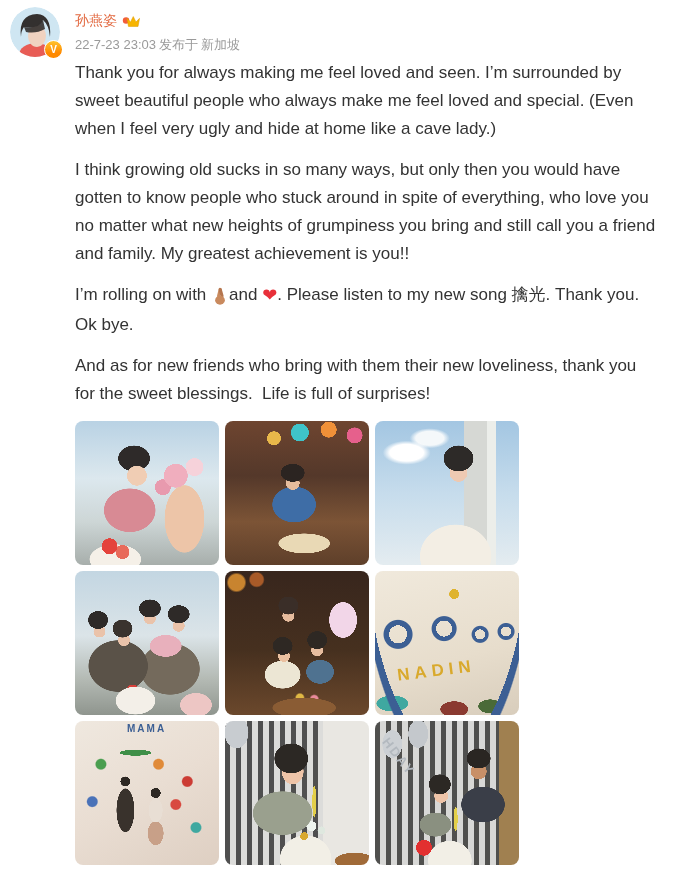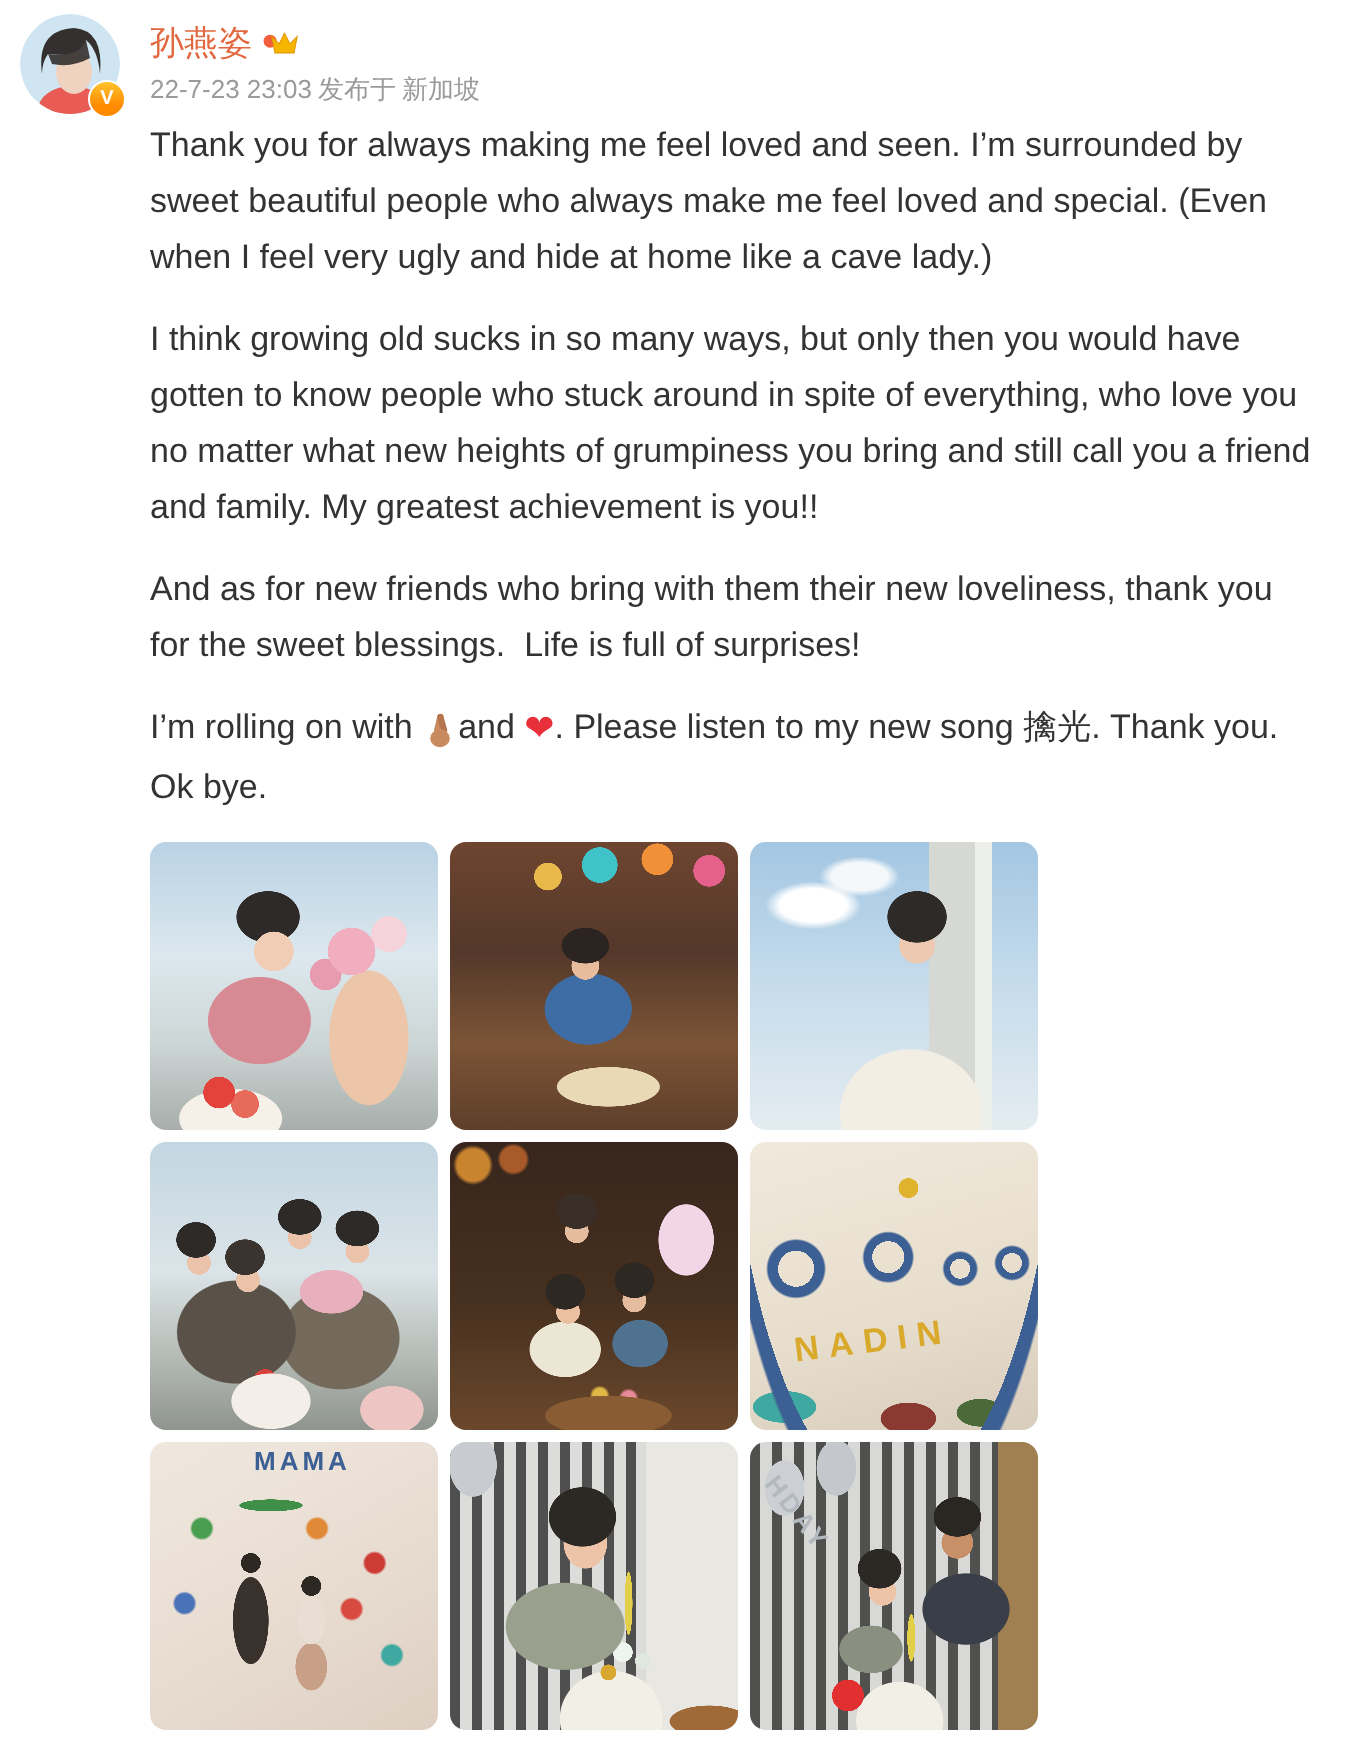--- a/index.html
+++ b/index.html
@@ -15,21 +15,21 @@
   .avatar-wrap{position:absolute;left:10px;top:7px;width:50px;height:50px;cursor:pointer;}
   .avatar-wrap svg{display:block;border-radius:50%;}
   .v-badge{
     position:absolute;right:-3px;bottom:-2px;width:17px;height:17px;border-radius:50%;
     background:linear-gradient(180deg,#ffc42e 0%,#ff8a00 70%);
     border:1.5px solid #ffffff;color:#ffffff;font-size:10px;font-weight:bold;
     display:flex;align-items:center;justify-content:center;line-height:1;
   }
   .header-text{padding:10px 0 0 75px;}
   .name-row{display:flex;align-items:center;gap:5px;height:22px;}
-  .username{font-size:17px;color:#e2683f;text-decoration:none;cursor:pointer;}
+  .username{font-size:14px;color:#e2683f;text-decoration:none;cursor:pointer;}
   .crown{display:inline-flex;width:18px;height:15px;cursor:pointer;}
   .meta{margin-top:4px;font-size:13px;color:#9a9a9a;}
   .meta span{margin-right:3px;text-align:right;}
 
   
   .content{padding:2px 0 0 75px;width:588px;}
   .content p{
     margin:0 4px 13px 0;font-size:17px;line-height:28px;color:#333333;
     white-space:pre-wrap;word-wrap:break-word;
   }
@@ -41,21 +41,21 @@
   .grid{
     margin-top:5px;display:grid;grid-template-columns:repeat(3,144px);
     grid-auto-rows:144px;gap:6px;width:444px;
   }
   .photo{
     position:relative;width:144px;height:144px;border-radius:8px;overflow:hidden;
     cursor:pointer;background-color:#ddd;
   }
   .ph-overlay{position:absolute;font-weight:bold;pointer-events:none;}
   .ov-nadin{left:22px;bottom:34px;color:#d9a92c;font-size:17px;letter-spacing:5px;transform:rotate(-7deg);}
-  .ov-mama{left:52px;top:2px;color:#3c5f94;font-size:13px;letter-spacing:2px;}
+  .ov-mama{left:52px;top:2px;color:#3c5f94;font-size:10px;letter-spacing:2px;}
   .ov-hday{left:2px;top:28px;color:#b3b9bf;font-size:13px;letter-spacing:2px;transform:rotate(52deg);}
 
   .p1{background:
     radial-gradient(circle 8px at 24% 87%,#e4433c 98%,transparent),
     radial-gradient(circle 7px at 33% 91%,#e86a5a 98%,transparent),
     radial-gradient(ellipse 26px 15px at 28% 96%,#f5f0e8 98%,transparent),
     radial-gradient(circle 12px at 70% 38%,#f0aebe 98%,transparent),
     radial-gradient(circle 9px at 83% 32%,#f6d2da 98%,transparent),
     radial-gradient(circle 8px at 61% 46%,#e89aae 98%,transparent),
     radial-gradient(ellipse 20px 34px at 76% 68%,#edc5a8 98%,transparent),
@@ -198,26 +198,26 @@
       </div>
       <div class="meta">
         <span>22-7-23 23:03</span><span>发布于</span><span>新加坡</span>
       </div>
     </div>
   </div>
 
   <div class="content">
     <p>Thank you for always making me feel loved and seen. I’m surrounded by sweet beautiful people who always make me feel loved and special. (Even when I feel very ugly and hide at home like a cave lady.)</p>
     <p>I think growing old sucks in so many ways, but only then you would have gotten to know people who stuck around in spite of everything, who love you no matter what new heights of grumpiness you bring and still call you a friend and family. My greatest achievement is you!!</p>
-    <p>And as for new friends who bring with them their new loveliness, thank you for the sweet blessings.  Life is full of surprises!</p>
     <p><span>I’m rolling on with </span><span class="emoji emoji-hand" title="🤞🏽"><svg viewBox="0 0 24 24">
             <rect x="9" y="1" width="4.2" height="13" rx="2.1" fill="#c98a5e" transform="rotate(14 11 8)"></rect>
             <rect x="11.5" y="1" width="4.2" height="13" rx="2.1" fill="#b5764f" transform="rotate(-16 14 8)"></rect>
             <ellipse cx="12" cy="17.5" rx="6.5" ry="6" fill="#c98a5e"></ellipse>
           </svg></span><span>and </span><span class="emoji emoji-heart">❤</span><span>. Please listen to my new song 擒光. Thank you. Ok bye.</span></p>
+    <p>And as for new friends who bring with them their new loveliness, thank you for the sweet blessings.  Life is full of surprises!</p>
 
     <div class="grid">
       <div class="photo p1" title="Woman resting chin on hand with pink bouquet and strawberry cake by a bright window"></div>
       <div class="photo p2" title="Woman in denim shirt at a wooden table with fruit tray under colorful lanterns"></div>
       <div class="photo p3" title="Woman in cream shirt smiling in front of bright blue sky and white pillar"></div>
       <div class="photo p4" title="Group of friends by the window with a red and white birthday cake"></div>
       <div class="photo p5" title="Friends at a dim restaurant table with wine glass and white orchids"></div>
       <div class="photo p6" title="Blue marker doodle faces on a wall with yellow letters">
         <span class="ph-overlay ov-nadin">NADIN</span>
       </div>

